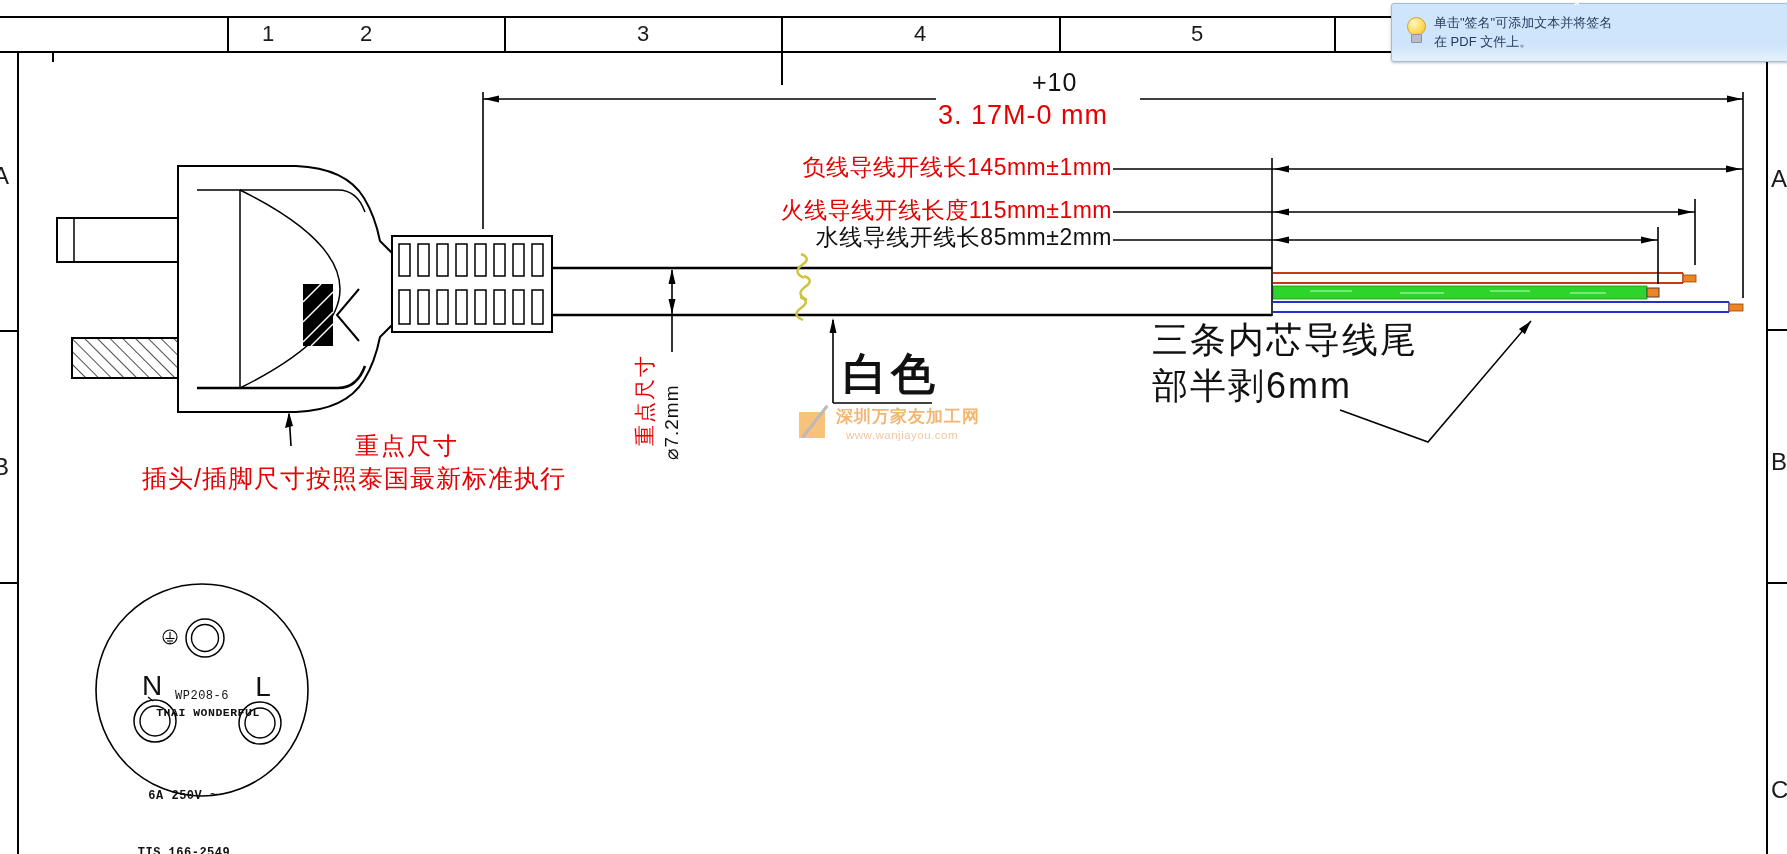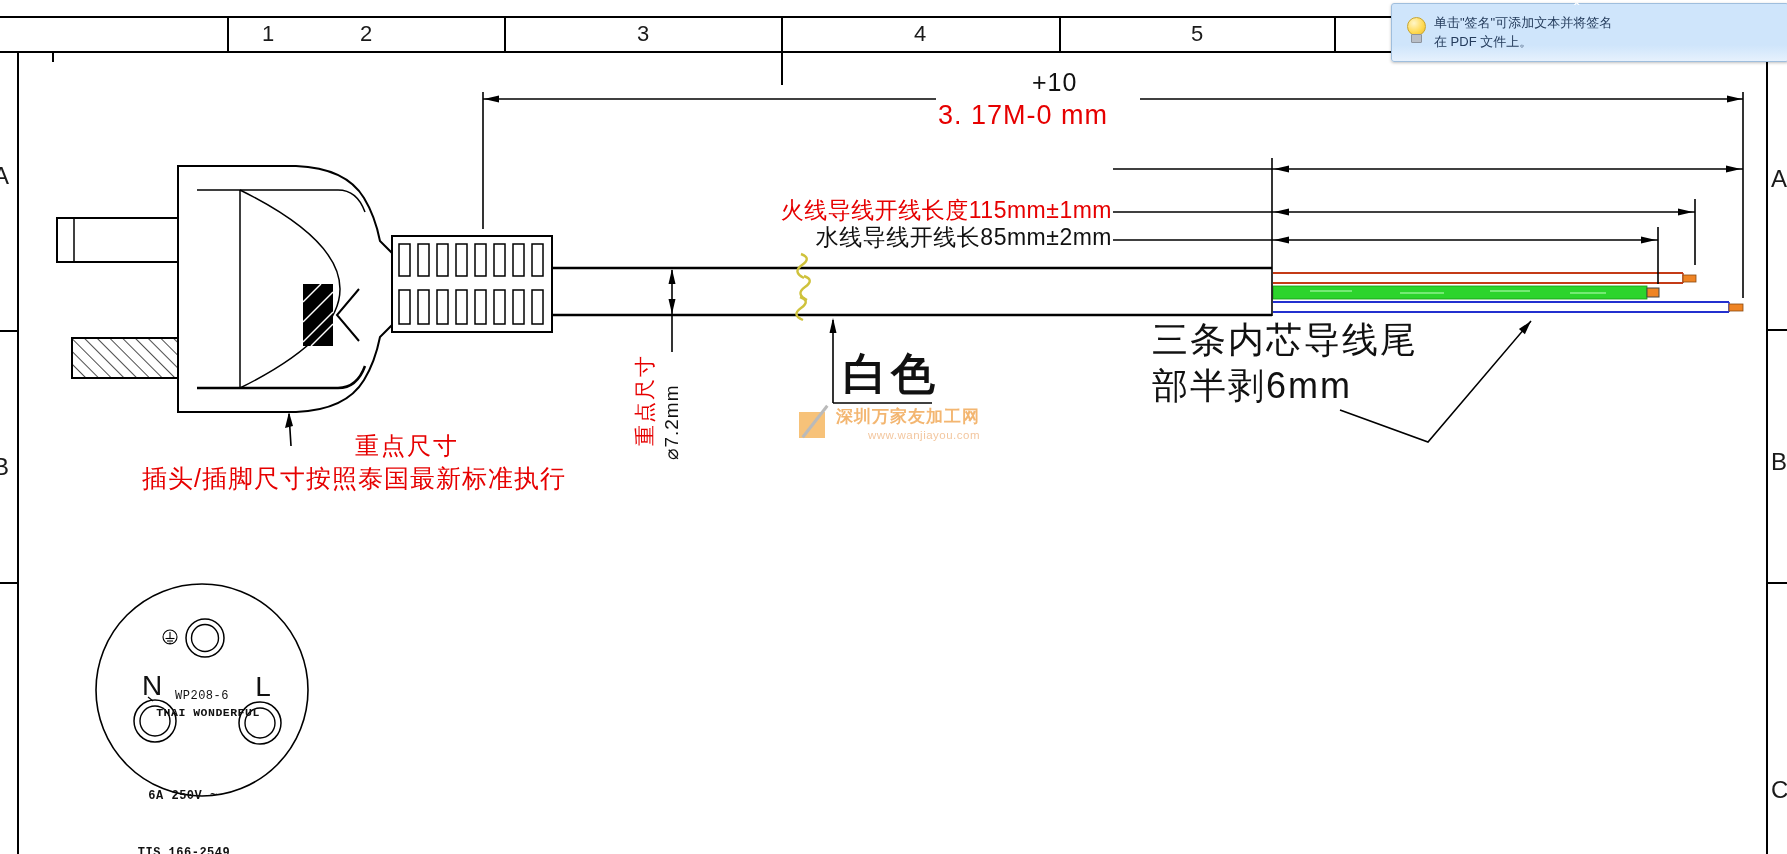--- a/index.html
+++ b/index.html
@@ -205,20 +205,21 @@
   <div class="t gridnum" style="left:1191px;top:23px;">5</div>
   <div class="t gridletter" style="left:-7px;top:164px;">A</div>
   <div class="t gridletter" style="left:-7px;top:455px;">B</div>
   <div class="t gridletter" style="left:1771px;top:167px;">A</div>
   <div class="t gridletter" style="left:1771px;top:450px;">B</div>
   <div class="t gridletter" style="left:1771px;top:778px;">C</div>
 
   <div class="t" style="left:1032px;top:70px;font-size:25px;letter-spacing:1px;">+10</div>
   <div class="t red" style="left:938px;top:102px;font-size:27px;letter-spacing:1px;">3. 17M-0  mm</div>
 
+  <div class="t red note" style="left:700px;top:156px;width:412px;text-align:right;">负线导线开线长145mm±1mm</div>
   <div class="t red note" style="left:700px;top:199px;width:412px;text-align:right;">火线导线开线长度115mm±1mm</div>
   <div class="t note" style="left:700px;top:226px;width:412px;text-align:right;">水线导线开线长85mm±2mm</div>
 
   <div class="t red vtext" style="left:634px;top:446px;font-size:21px;letter-spacing:2px;">重点尺寸</div>
   <div class="t vtext" style="left:662px;top:460px;font-size:19px;letter-spacing:1px;">⌀7.2mm</div>
 
   <div class="t" style="left:843px;top:352px;font-size:44px;letter-spacing:4px;font-weight:bold;">白色</div>
 
   <div class="t" style="left:1152px;top:322px;font-size:36px;letter-spacing:2px;">三条内芯导线尾</div>
   <div class="t" style="left:1152px;top:368px;font-size:36px;letter-spacing:2px;">部半剥6mm</div>
@@ -230,21 +231,21 @@
   <div class="t cad" style="left:202px;top:650px;font-size:12px;font-weight:normal;transform:translateX(-50%);letter-spacing:.5px;">WP208-6</div>
   <div class="t" style="left:152px;top:672px;font-size:28px;transform:translateX(-50%);">N</div>
   <div class="t" style="left:263px;top:673px;font-size:28px;transform:translateX(-50%);">L</div>
   <div class="t cad" style="left:183px;top:750px;font-size:12px;font-weight:bold;transform:translateX(-50%);letter-spacing:.5px;">6A 250V ~</div>
   <div class="t cad" style="left:184px;top:807px;font-size:12px;font-weight:bold;transform:translateX(-50%);letter-spacing:.5px;text-decoration:underline;">TIS 166-2549</div>
 
   <div class="wm">
     <div style="position:absolute;left:799px;top:412px;width:26px;height:26px;background:#f5b054;opacity:.85;"></div>
     <div style="position:absolute;left:795px;top:420px;width:40px;height:3px;background:#b5b5b5;transform:rotate(-52deg);"></div>
     <div class="t" style="left:836px;top:408px;font-size:17px;font-weight:bold;color:#f0a24a;opacity:.85;letter-spacing:1px;">深圳万家友加工网</div>
-    <div class="t" style="left:868px;top:430px;font-size:11.5px;color:#eeb27c;opacity:.8;letter-spacing:.5px;">www.wanjiayou.com</div>
+    <div class="t" style="left:846px;top:430px;font-size:11.5px;color:#eeb27c;opacity:.8;letter-spacing:.5px;">www.wanjiayou.com</div>
   </div>
 
   <div class="tooltip">
     <div class="tt-chevron">ˆ</div>
     <div class="bulb">
       <div class="glass"></div>
         <div class="base"></div>
     </div>
     <div class="tt-text">
       <div>单击"签名"可添加文本并将签名</div>

